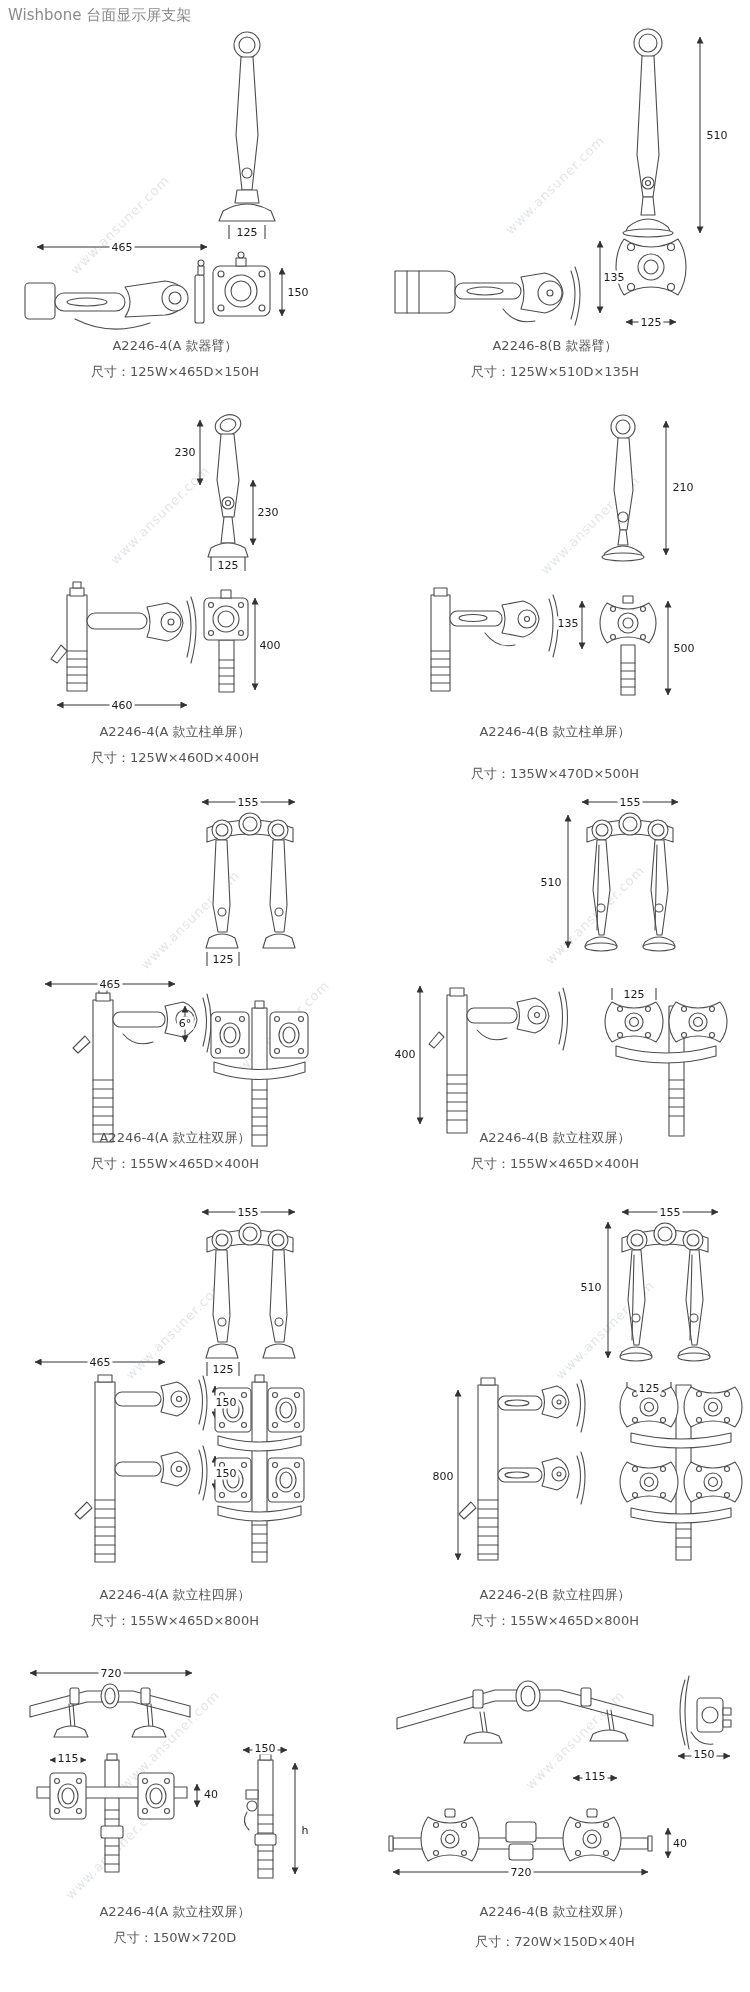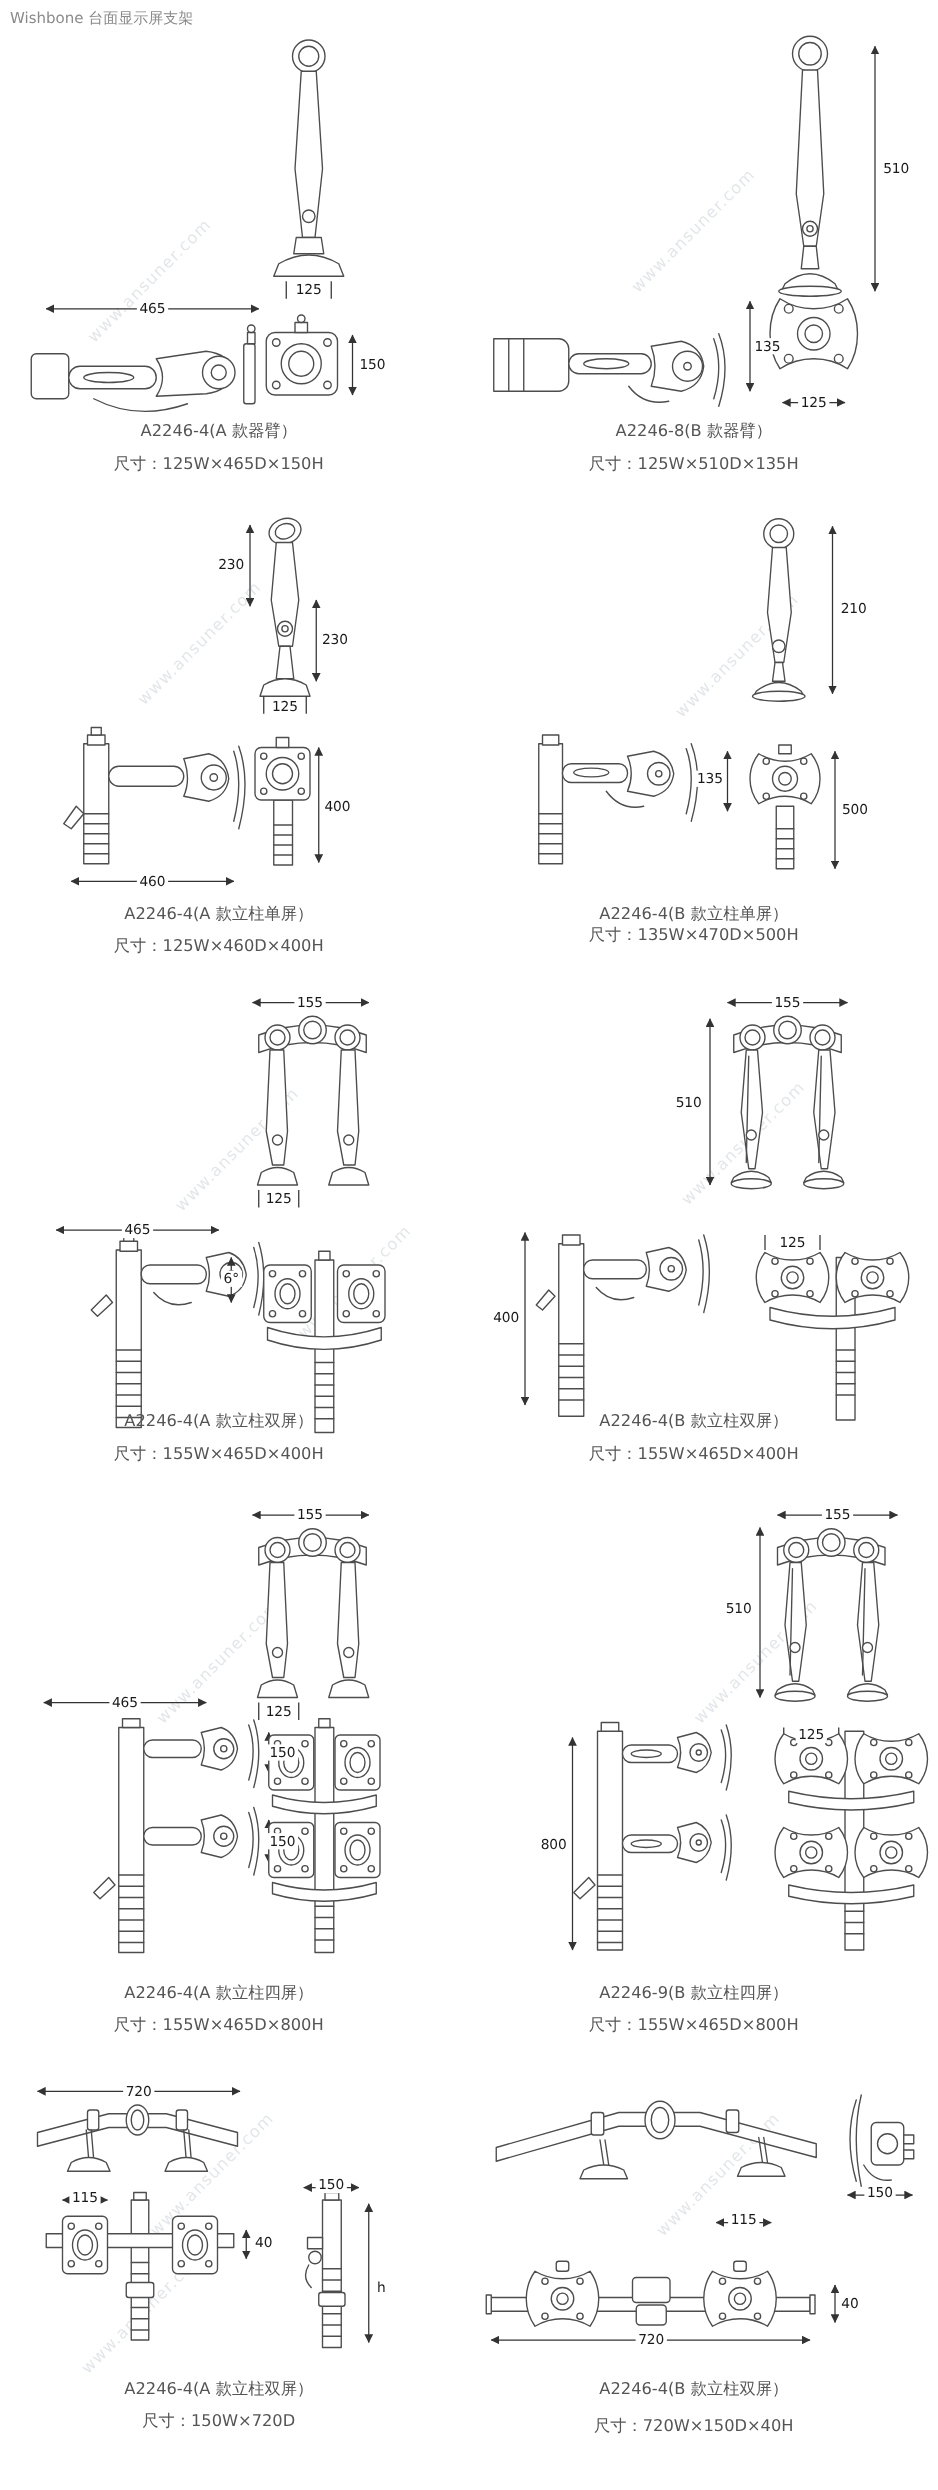--- a/index.html
+++ b/index.html
@@ -1,18 +1,18 @@
 <!DOCTYPE html>
 <html><head>
 <meta charset="utf-8">
 <style>
   html,body{margin:0;padding:0;background:#fff;}
   .canvas{position:relative;width:750px;height:1992px;background:#fff;overflow:hidden;
           font-family:"DejaVu Sans","Liberation Sans",sans-serif;}
-  .page-title{position:absolute;left:8px;top:6px;font-size:12px;color:#8a8a8a;}
+  .page-title{position:absolute;left:8px;top:6px;font-size:15px;color:#8a8a8a;}
   .wm{position:absolute;font-size:13px;letter-spacing:1px;color:#ccd2d8;opacity:.55;
       transform:translate(-50%,-50%) rotate(-45deg);white-space:nowrap;pointer-events:none;}
   .panel{position:absolute;}
   .panel svg{position:absolute;left:0;top:0;}
   .s{fill:none;stroke:#4d4d4d;stroke-width:1.1;stroke-linejoin:round;stroke-linecap:round;}
   .sf{fill:#fff;stroke:#4d4d4d;stroke-width:1.1;stroke-linejoin:round;}
   .dl{stroke:#333;stroke-width:1;fill:none;}
   .dim{position:absolute;transform:translate(-50%,-50%);font-size:11px;color:#1a1a1a;
        background:#fff;padding:0 2px;white-space:nowrap;line-height:13px;}
   .cap{position:absolute;text-align:center;font-size:13px;color:#555;line-height:16px;white-space:nowrap;}
@@ -225,21 +225,21 @@
         <circle class="s" cx="228" cy="232" r="2.5"></circle>
           <circle class="s" cx="258" cy="232" r="2.5"></circle>
         <rect class="sf" x="238" y="191" width="10" height="7"></rect>
       </g>
       <line class="dl" x1="283" y1="196" x2="283" y2="290" marker-start="url(#arr)" marker-end="url(#arr)"></line>
     </svg>
     <span class="dim" style="left:298px;top:82px">210</span>
     <span class="dim" style="left:183px;top:218px">135</span>
     <span class="dim" style="left:299px;top:243px">500</span>
     <div class="cap capR" style="top:319px">A2246-4(B 款立柱单屏）</div>
-    <div class="cap capR" style="top:336px">尺寸：135W×470D×500H</div>
+    <div class="cap capR" style="top:361px">尺寸：135W×470D×500H</div>
   </section>
 
   <section class="panel" style="left:15px;top:790px;width:330px;height:410px">
     <svg width="330" height="380" viewBox="0 0 330 380">
       <line class="dl" x1="187" y1="12" x2="280" y2="12" marker-start="url(#arr)" marker-end="url(#arr)"></line>
       <g>
         <path class="sf" d="M192,38 Q235,22 278,38 L278,52 Q235,36 192,52 Z"></path>
         <circle class="sf" cx="207" cy="40" r="10"></circle>
           <circle class="s" cx="207" cy="40" r="6"></circle>
         <circle class="sf" cx="235" cy="34" r="11"></circle>
@@ -555,21 +555,21 @@
           <circle class="s" cx="-14" cy="13" r="2.5"></circle>
             <circle class="s" cx="14" cy="13" r="2.5"></circle>
         </g>
         <path class="sf" d="M246,308 Q296,320 346,308 L346,317 Q296,329 246,317 Z"></path>
       </g>
     </svg>
     <span class="dim" style="left:285px;top:12px">155</span>
     <span class="dim" style="left:206px;top:87px">510</span>
     <span class="dim" style="left:58px;top:276px">800</span>
     <span class="dim" style="left:264px;top:188px">125</span>
-    <div class="cap capR" style="top:387px">A2246-9(B 款立柱四屏）</div>
+    <div class="cap capR" style="top:387px">A2246-2(B 款立柱四屏）</div>
     <div class="cap capR" style="top:413px">尺寸：155W×465D×800H</div>
   </section>
 
   <section class="panel" style="left:15px;top:1660px;width:330px;height:300px">
     <svg width="330" height="240" viewBox="0 0 330 240">
       <line class="dl" x1="15" y1="13" x2="177" y2="13" marker-start="url(#arr)" marker-end="url(#arr)"></line>
       <g>
         <path class="sf" d="M15,46 L72,31 L118,31 L175,46 L175,57 L118,42 L72,42 L15,57 Z"></path>
         <ellipse class="sf" cx="95" cy="36" rx="9" ry="12"></ellipse>
           <ellipse class="s" cx="95" cy="36" rx="5" ry="8"></ellipse>

